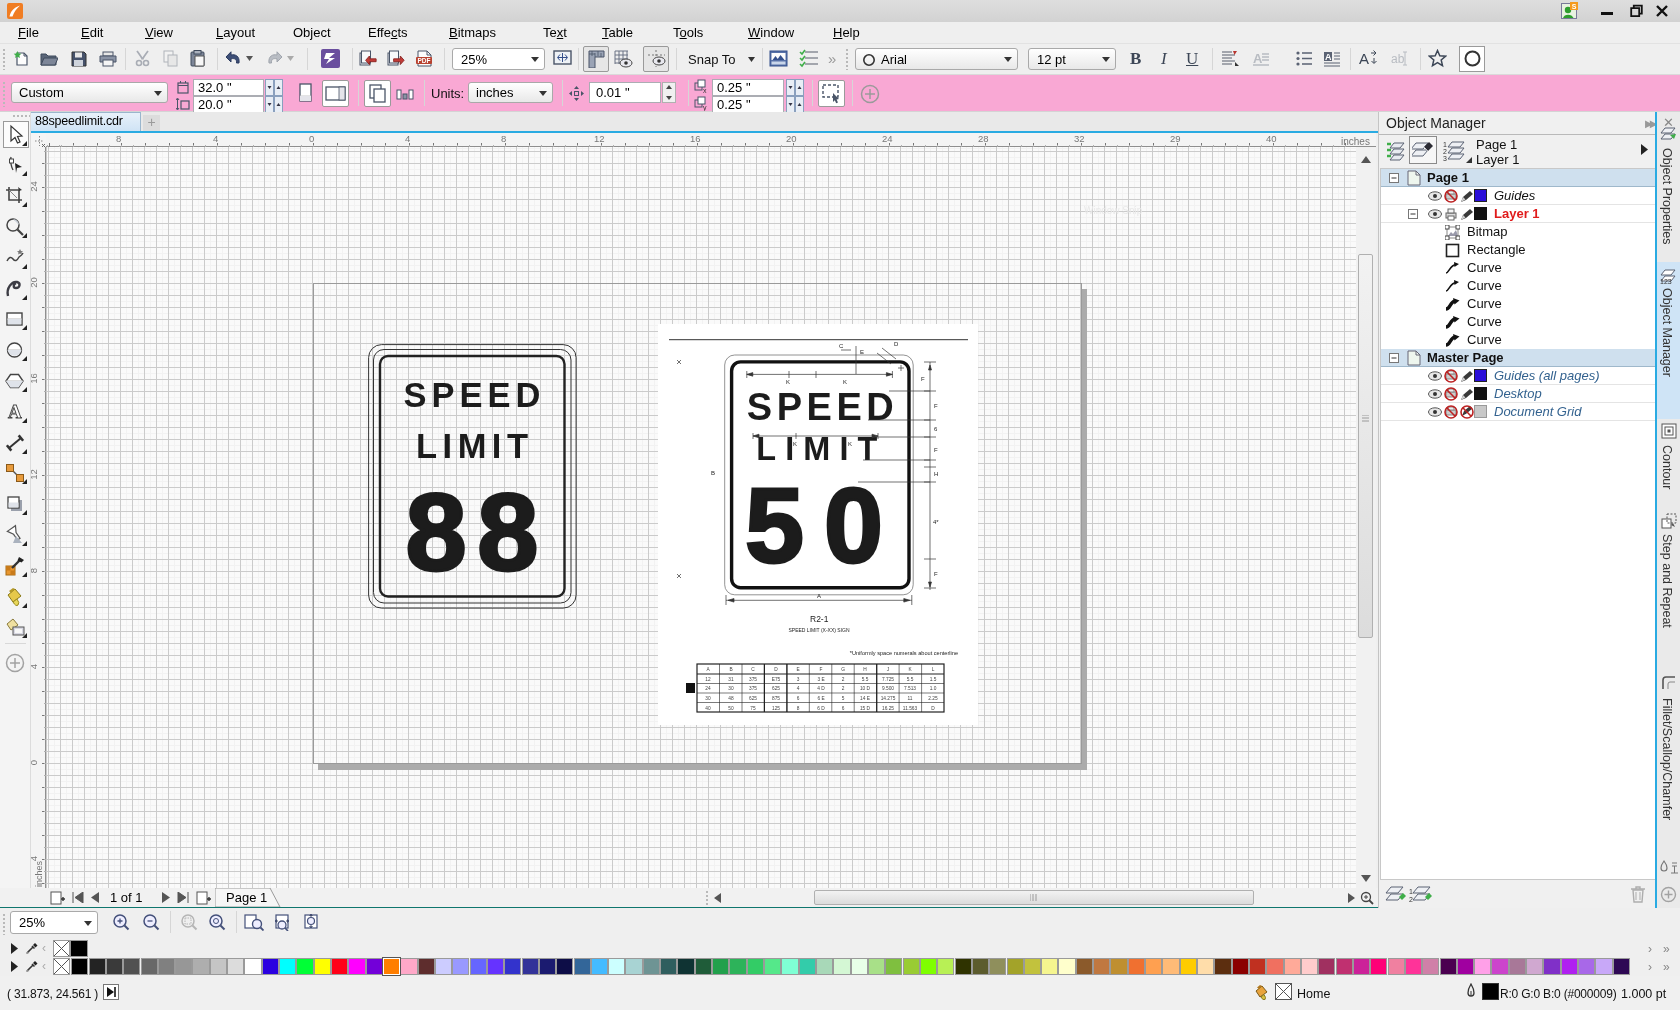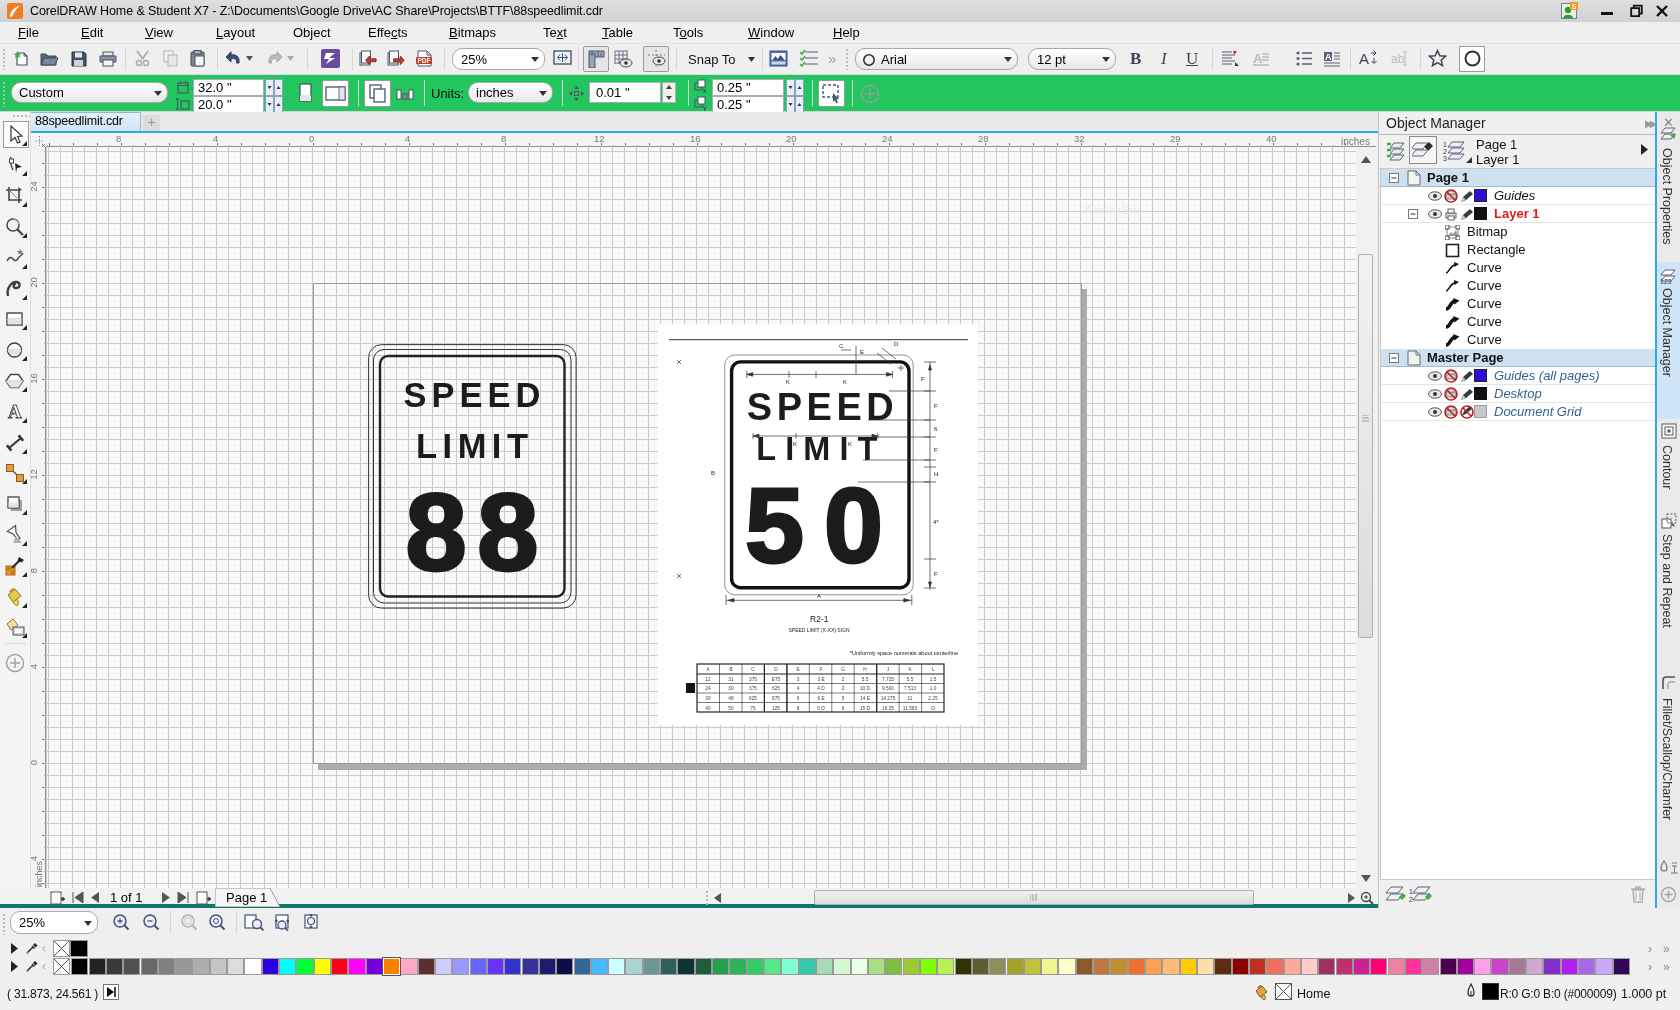--- a/index.html
+++ b/index.html
@@ -9,23 +9,23 @@
 svg { display:block; }
 
 #titlebar { left:0; top:0; width:1680px; height:22px; background:linear-gradient(#dedede,#d2d2d2); }
 #titlebar .title { position:absolute; left:30px; top:4px; font-size:12.5px; letter-spacing:-0.1px; color:#000; }
 
 #menubar { left:0; top:22px; width:1680px; height:22px; background:#efefef; border-bottom:1px solid #e2e2e2;}
 #menubar span.mi { position:absolute; top:3px; font-size:13px; color:#000; }
 u { text-decoration:underline; }
 
 #toolbar { left:0; top:44px; width:1680px; height:31px; background:#efefef; border-bottom:1px solid #dadada; }
-#propbar { left:0; top:75px; width:1680px; height:37px; background:#22c55e; border-bottom:1px solid #d4d4d4; }
+#propbar { left:0; top:75px; width:1680px; height:37px; background:#f9a8d4; border-bottom:1px solid #d4d4d4; }
 .tsep { position:absolute; width:1px; background:#d6d6d6; }
-.combo { position:absolute; background:linear-gradient(#ffffff,#e8e8e8); border:1px solid #a9a9a9; border-radius:10px; font-size:13px; color:#000; }
+.combo { position:absolute; background:linear-gradient(#ffffff,#e8e8e8); border:1px solid #a9a9a9; border-radius:3px; font-size:13px; color:#000; }
 .combo .arr { position:absolute; right:5px; top:50%; margin-top:-2px; width:0; height:0; border-left:4px solid transparent; border-right:4px solid transparent; border-top:5px solid #333; }
 .spinbox { position:absolute; background:#fff; border:1px solid #abadb3; font-size:13px; color:#000; }
 .handle { position:absolute; width:5px; background-image:radial-gradient(circle, #b9b9b9 1px, transparent 1.2px); background-size:4px 4px; }
 
 #tabrow { left:0; top:112px; width:1680px; height:21px; background:#e9e9e9; }
 #doctab { position:absolute; left:30px; top:0; width:111px; height:19px; background:linear-gradient(#e8f1fa,#cfe3f5); border:1px solid #9ab6cd; border-bottom:none; font-size:12.5px; padding:1px 0 0 4px; color:#000; letter-spacing:-0.2px; }
 #plustab { position:absolute; left:143px; top:3px; width:17px; height:16px; background:#dcdcdc; color:#9a9a9a; font-size:14px; text-align:center; line-height:15px; }
 #cyanline { position:absolute; left:29px; top:19px; width:1349px; height:2px; background:#2aabe2; }
 
 #toolbox { left:0; top:112px; width:31px; height:776px; background:#f4f4f4; border-right:1px solid #dcdcdc; }
@@ -44,21 +44,21 @@
    repeating-linear-gradient(to bottom, #cbcbcb 0 1px, transparent 1px 12px),
    repeating-linear-gradient(to right, #f2f2f2 0 1px, transparent 1px 6px),
    repeating-linear-gradient(to bottom, #f2f2f2 0 1px, transparent 1px 6px);
   background-position:2px 4px; }
 #page { position:absolute; left:267px; top:136px; width:769px; height:481px; border:1px solid #9a9a9a; background:transparent; }
 #pshadow1 { position:absolute; left:1035px; top:142px; width:6px; height:481px; background:#ababab; }
 #pshadow2 { position:absolute; left:272px; top:617px; width:763px; height:6px; background:#ababab; }
 #watermark { position:absolute; left:1038px; top:58px; font-size:10px; color:#e8e8e8; }
 
 #vscroll { left:1356px; top:147px; width:20px; height:741px; background:#f1f1f1; }
-#hscrollrow { left:0; top:888px; width:1378px; height:20px; background:#f1f1f1; border-bottom:4px solid #0f766e; }
+#hscrollrow { left:0; top:888px; width:1378px; height:20px; background:#f1f1f1; border-bottom:1px solid #0f766e; }
 .sbthumb { position:absolute; background:linear-gradient(#f2f2f2,#dcdcdc); border:1px solid #b0b0b0; border-radius:2px; }
 
 #docker { left:1378px; top:112px; width:279px; height:796px; background:#f0f0f0; border-left:1px solid #c4c4c4; }
 #dktitle { position:absolute; left:0; top:0; width:279px; height:23px; font-size:14px; color:#222; padding:3px 0 0 7px; border-bottom:1px solid #b9b9b9; }
 #dktools { position:absolute; left:0; top:23px; width:279px; height:33px; }
 #dktree { position:absolute; left:1px; top:56px; width:277px; height:712px; background:#fff; border:1px solid #c8c8c8; }
 .trow { position:absolute; left:0; width:275px; height:18px; font-size:13px; }
 .trow.hl { background:#cfe0ee; border-bottom:1px solid #9fb8cb; }
 .tsep2 { border-bottom:1px solid #e4e4e4; }
 #dkbottom { position:absolute; left:0; top:768px; width:279px; height:28px; background:#f0f0f0; }
@@ -76,21 +76,20 @@
 .pressed { border:1px solid #9a9a9a; background:#e6e6e6; border-radius:2px; }
 .navtxt { font-size:13px; color:#000; }
 </style>
 </head>
 <body>
 <div class="abs" id="titlebar">
   <svg class="abs" style="left:7px;top:3px" width="16" height="16">
       <rect x="0" y="0" width="16" height="16" rx="2" fill="#f07d23"></rect>
       <path d="M2.5 13.5 C4 8,6 5,13 2.5 C9 6.5,7 9,5.5 13.5 Z" fill="#fff"></path>
     </svg>
-  <span class="title">CorelDRAW Home &amp; Student X7 - Z:\Documents\Google Drive\AC Share\Projects\BTTF\88speedlimit.cdr</span>
   <svg class="abs" style="left:1561px;top:2px" width="17" height="17">
       <rect x="0.5" y="1.5" width="15" height="15" fill="#e8f2e0" stroke="#7a7a9a"></rect>
       <circle cx="7" cy="8" r="3.2" fill="#2e9e2e"></circle>
       <path d="M2 16 C3 11.5,11 11.5,12.5 16 Z" fill="#2e9e2e"></path>
       <rect x="9" y="0" width="8" height="8" fill="#f59a1d"></rect>
       <text x="13" y="6.5" font-size="7" fill="#fff" text-anchor="middle" font-weight="bold">S</text>
     </svg>
   <svg class="abs" style="left:1599px;top:3px" width="16" height="16">
       <rect x="2" y="9" width="12" height="3" fill="#111"></rect>
     </svg>

